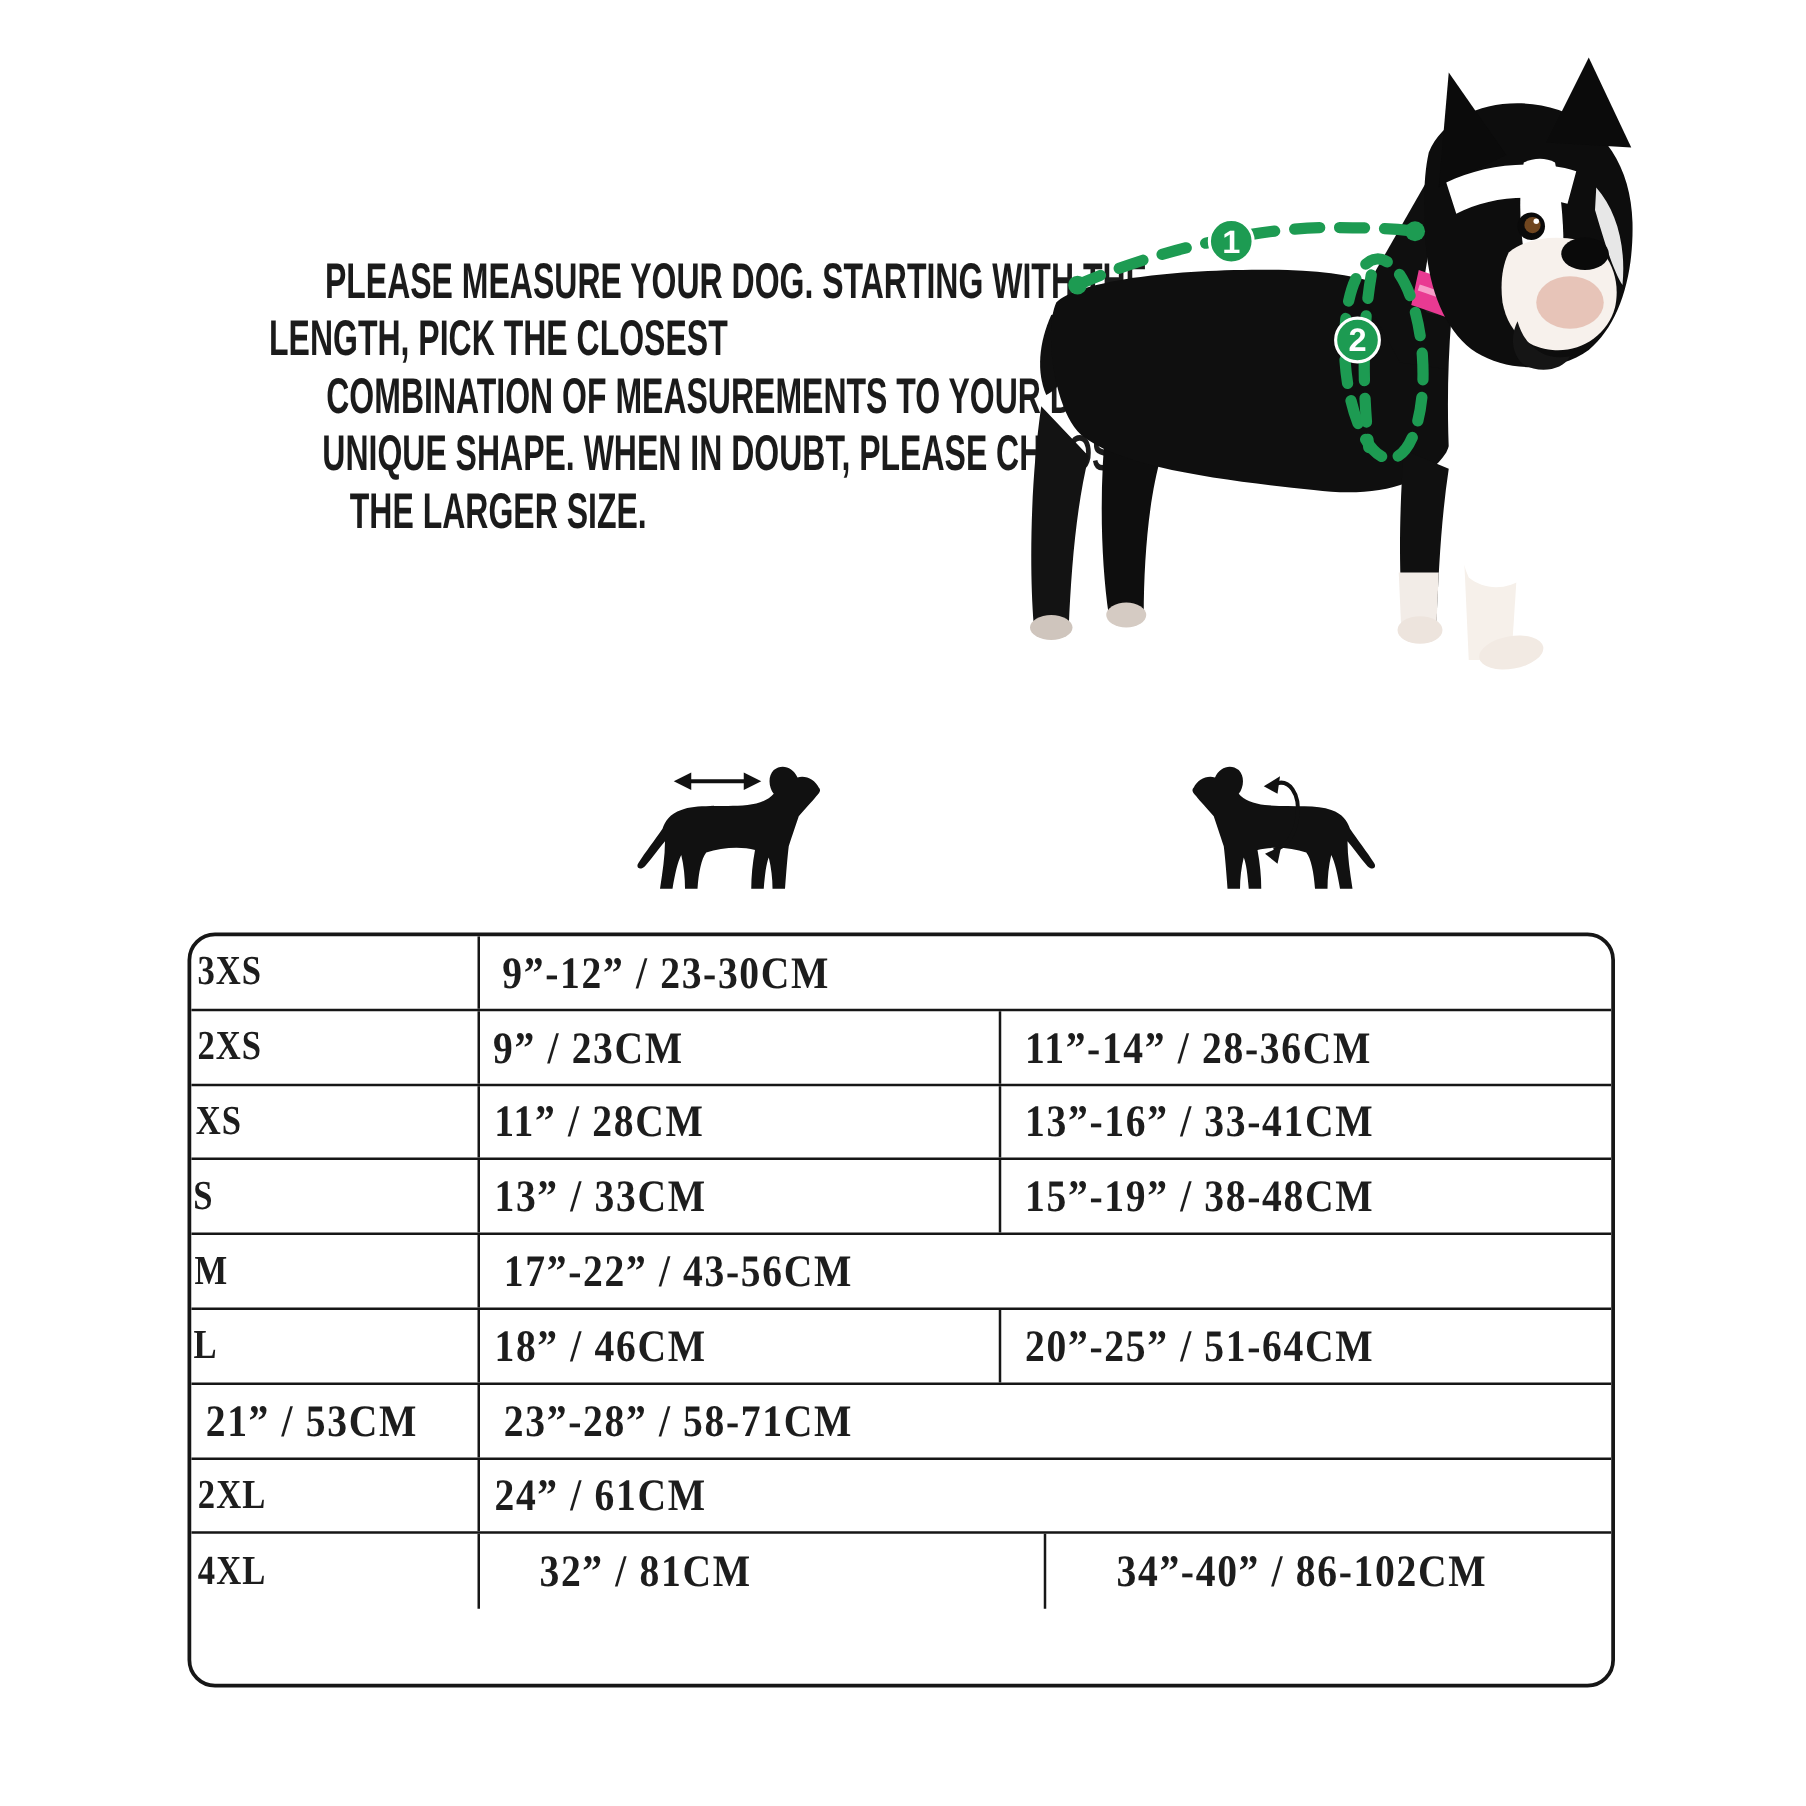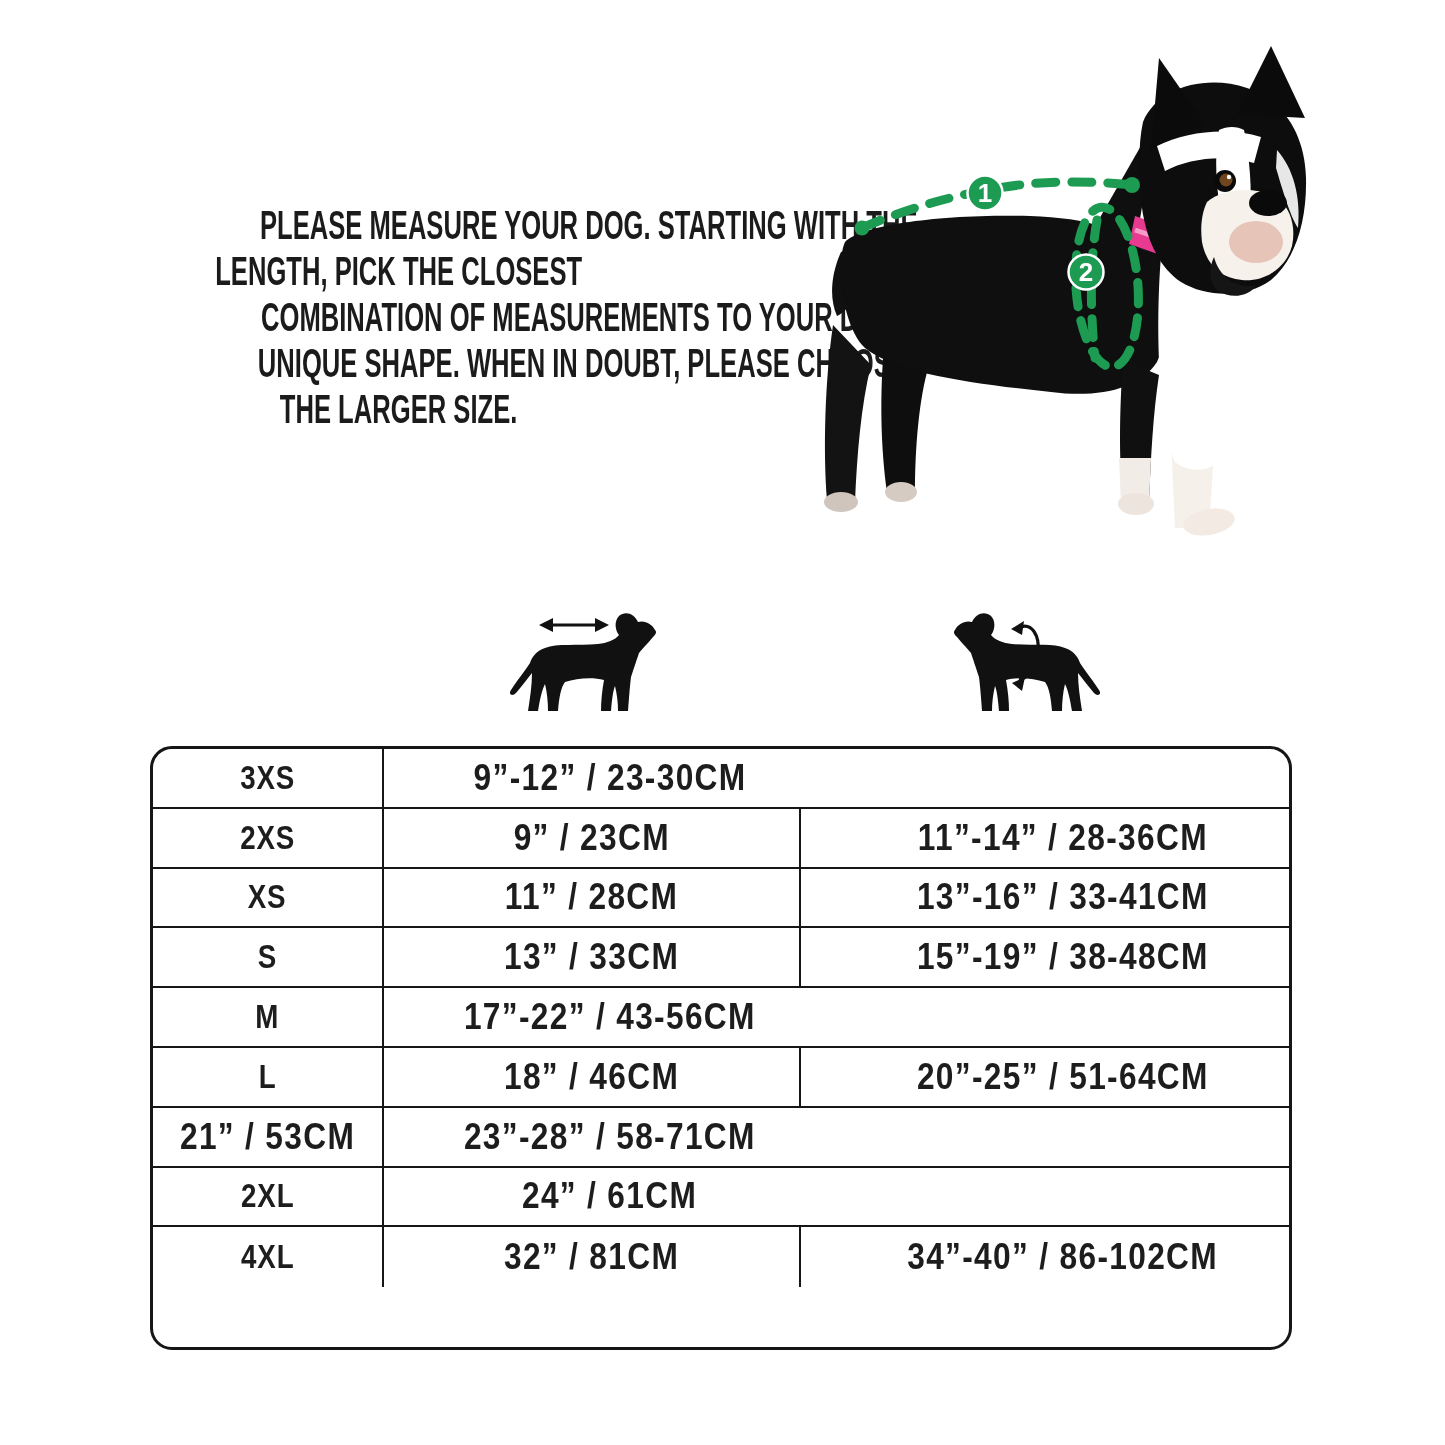--- a/index.html
+++ b/index.html
@@ -16,24 +16,24 @@
   
   .dog-photo{position:absolute;left:805px;top:30px;width:590px;height:520px;}
   .icon-length{position:absolute;left:505px;top:598px;width:160px;height:122px;}
   .icon-girth{position:absolute;left:945px;top:598px;width:160px;height:122px;}
 
   
   .sizetable{position:absolute;left:150px;top:746px;width:1142px;height:604px;
              border:3px solid #161616;border-radius:22px;overflow:hidden;background:#fff;
              display:grid;grid-template-rows:repeat(10,1fr);box-sizing:border-box;}
   .tr{display:grid;grid-template-columns:231px 417px 1fr;border-bottom:2px solid #161616;}
-  .tr:last-child{border-bottom:none;}
-  .td{display:flex;align-items:center;justify-content:center;border-right:2px solid #161616;
-      overflow:hidden;}
-  .td:last-child{border-right:none;margin-left:35px;}
+  .tr:last-child{border-bottom:none;gap:36px;}
+  .td{display:flex;align-items:center;border-right:2px solid #161616;
+      overflow:hidden;font-family:Liberation Serif, serif;}
+  .td:last-child{border-right:none;}
   .ct{display:inline-block;transform:scaleX(0.88);transform-origin:50% 50%;white-space:nowrap;
       font-size:36px;font-weight:bold;letter-spacing:1.5px;color:#1d1d1d;}
   .cs{display:inline-block;transform:scaleX(0.84);transform-origin:50% 50%;white-space:nowrap;
       font-size:33px;font-weight:bold;letter-spacing:1px;color:#1d1d1d;}
   .num{font-family:"Liberation Sans",sans-serif;font-weight:bold;}
 </style>
 </head>
 <body>
 
 <div class="page">

